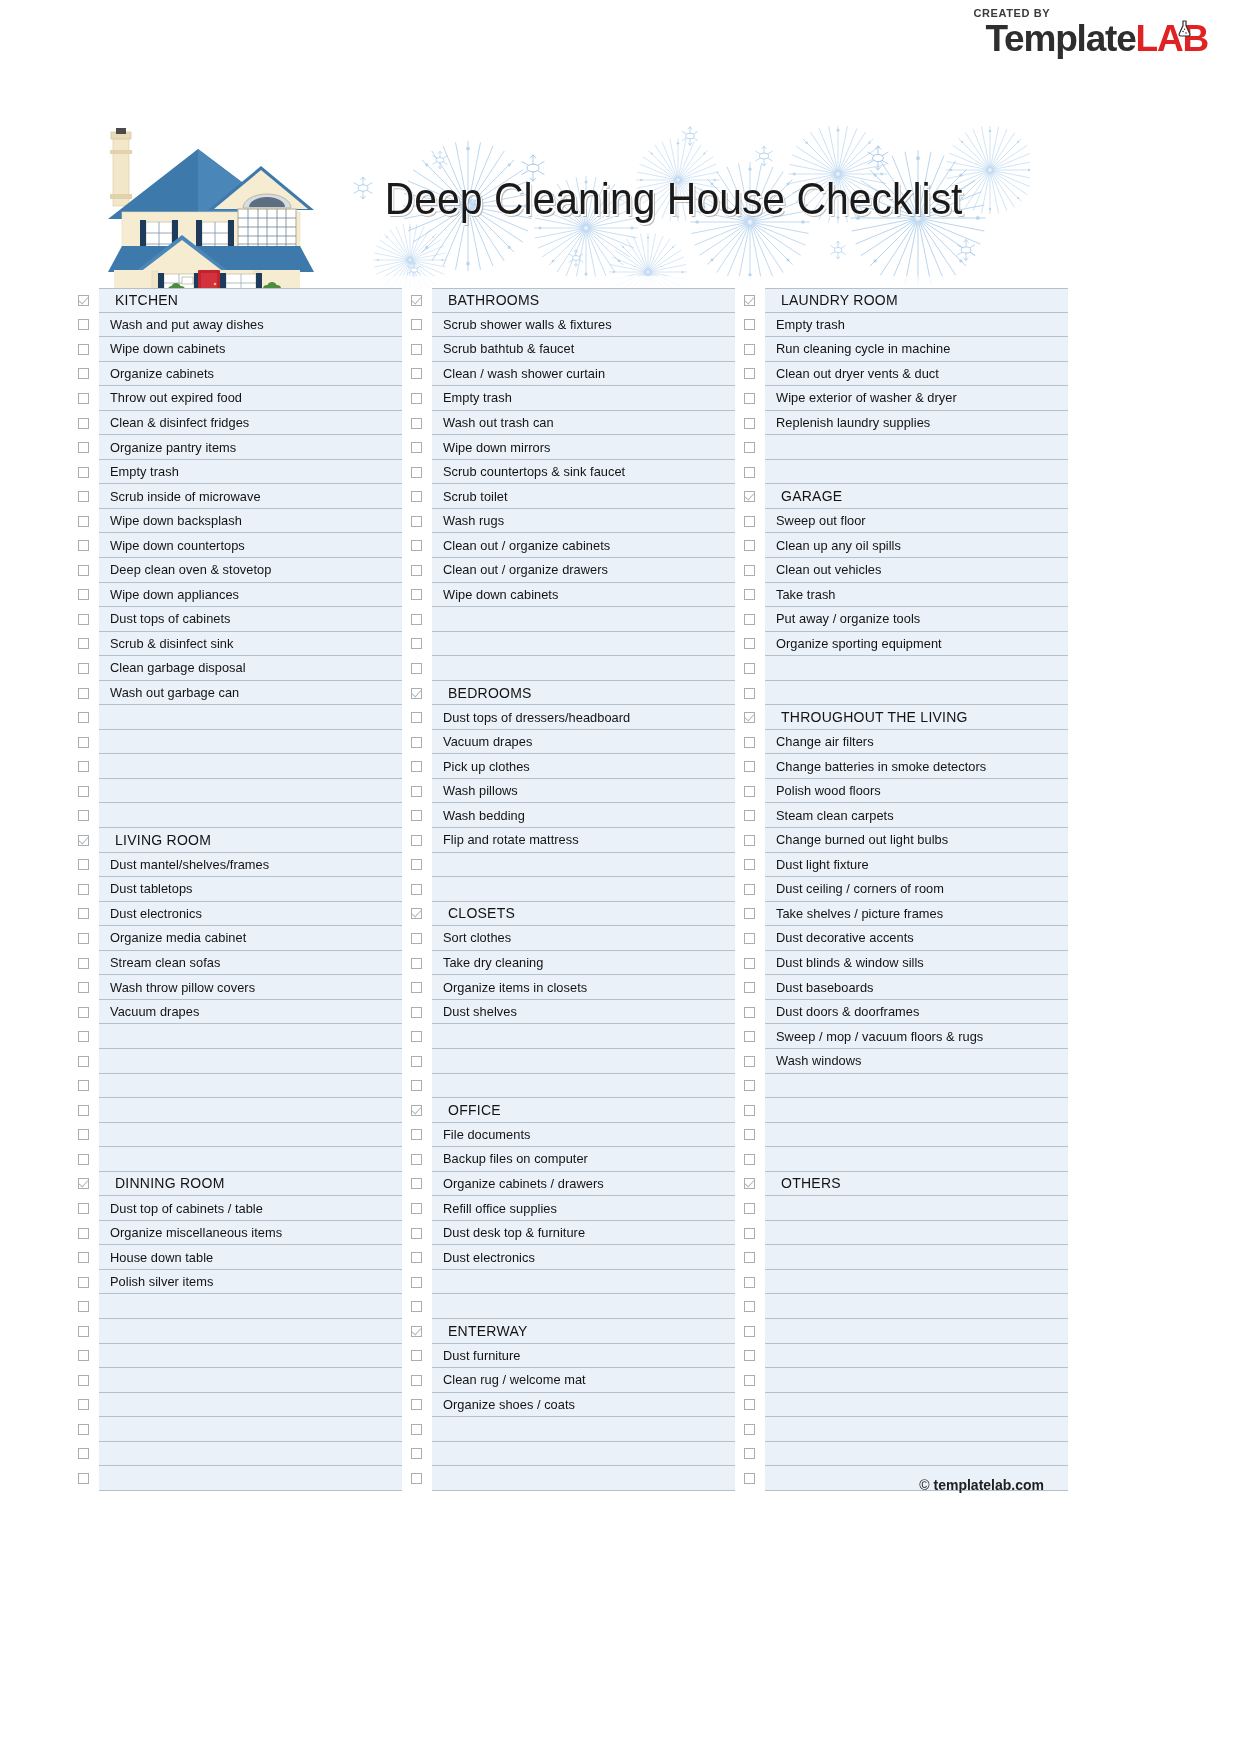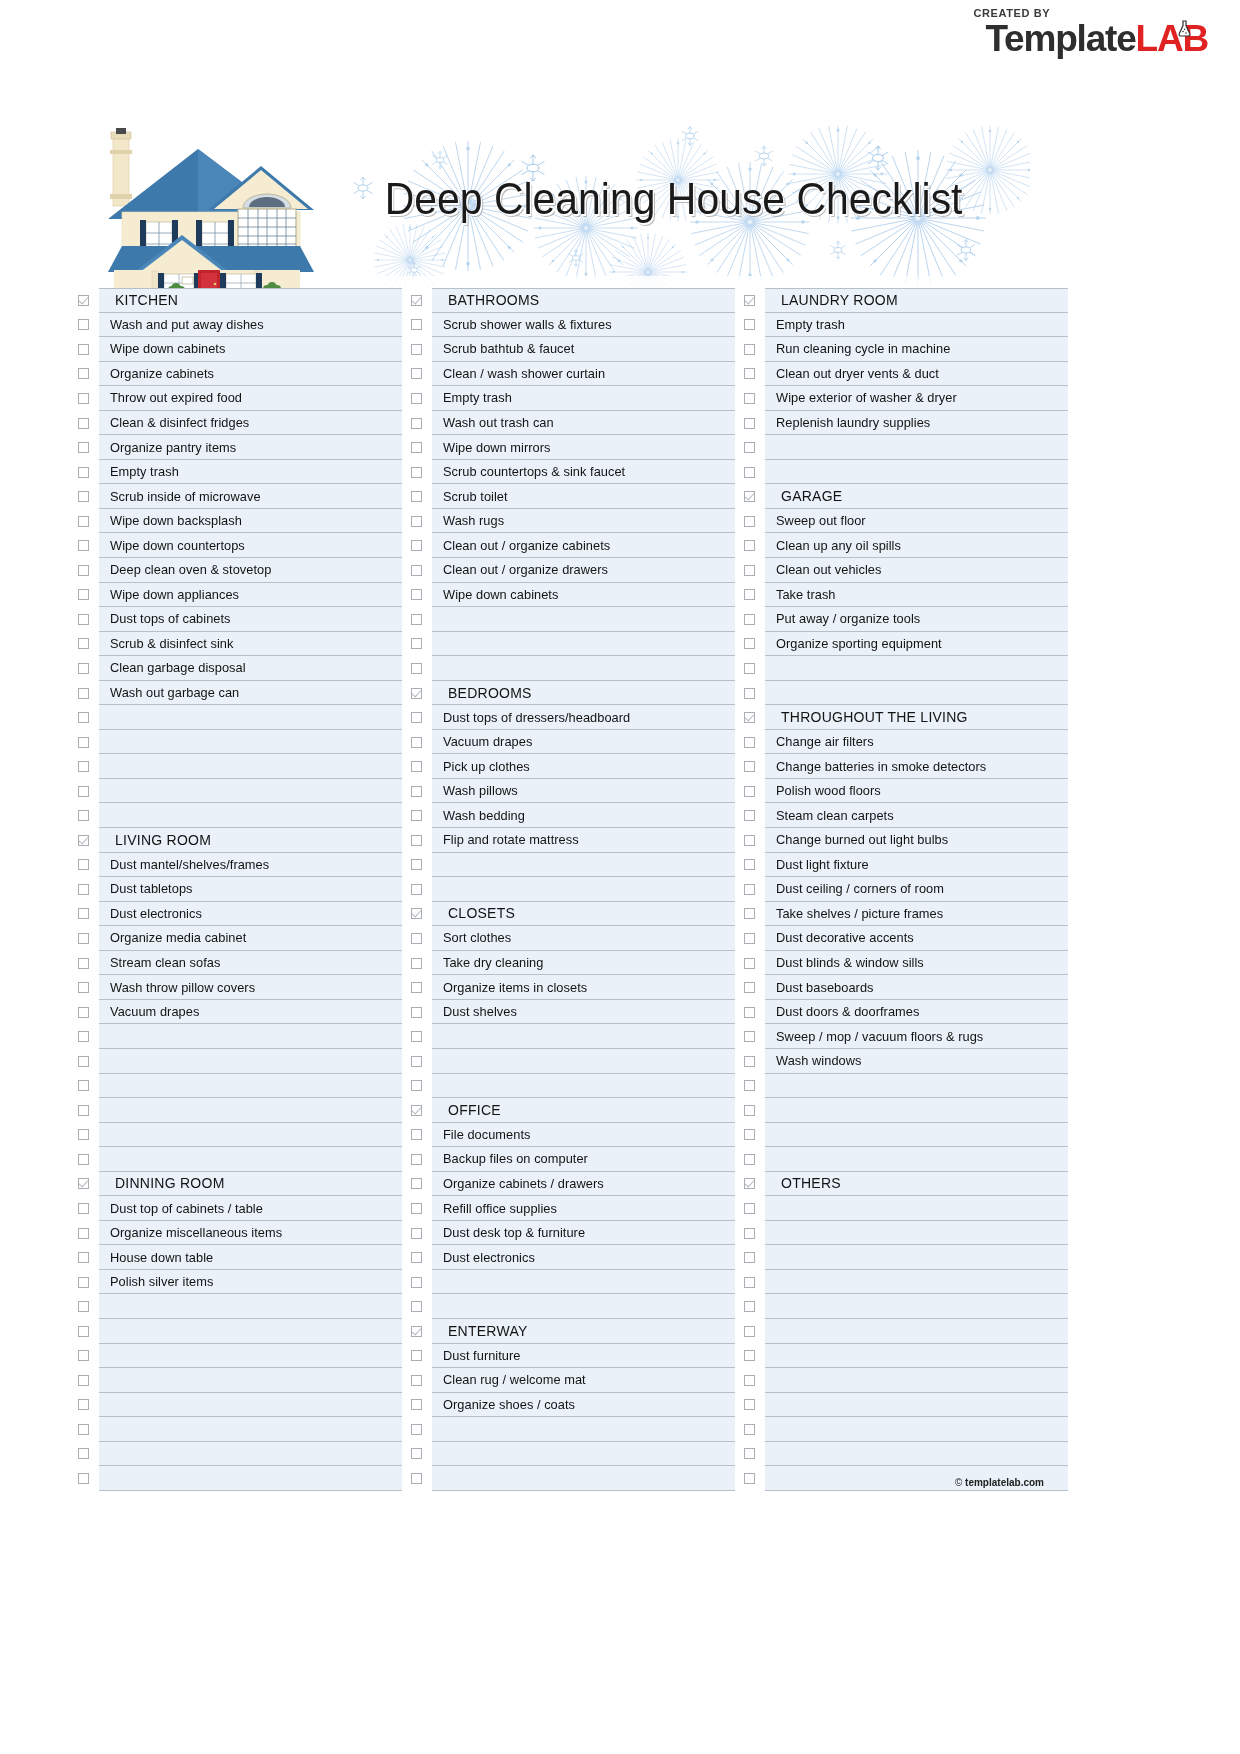--- a/index.html
+++ b/index.html
@@ -139,21 +139,21 @@
   .cell.head { font-size: 14px; letter-spacing: 0.25px; padding-left: 16px; }
   .cell.empty { color: transparent; }
 
   
   .footer {
     position: absolute;
     left: 0; right: 0;
     top: 1477px;
     text-align: right;
     padding-right: 196px;
-    font-size: 10px;
+    font-size: 14px;
     color: #202020;
   }
   .footer .dom { font-weight: bold; }
 </style>
 </head>
 <body>
 
 <div class="brand">
   <div class="brand-created">CREATED BY</div>
   <div class="brand-word"><span class="brand-template">Template</span><span class="brand-lab"><span>LAB</span><svg class="flask-dot" viewBox="0 0 20 22">

